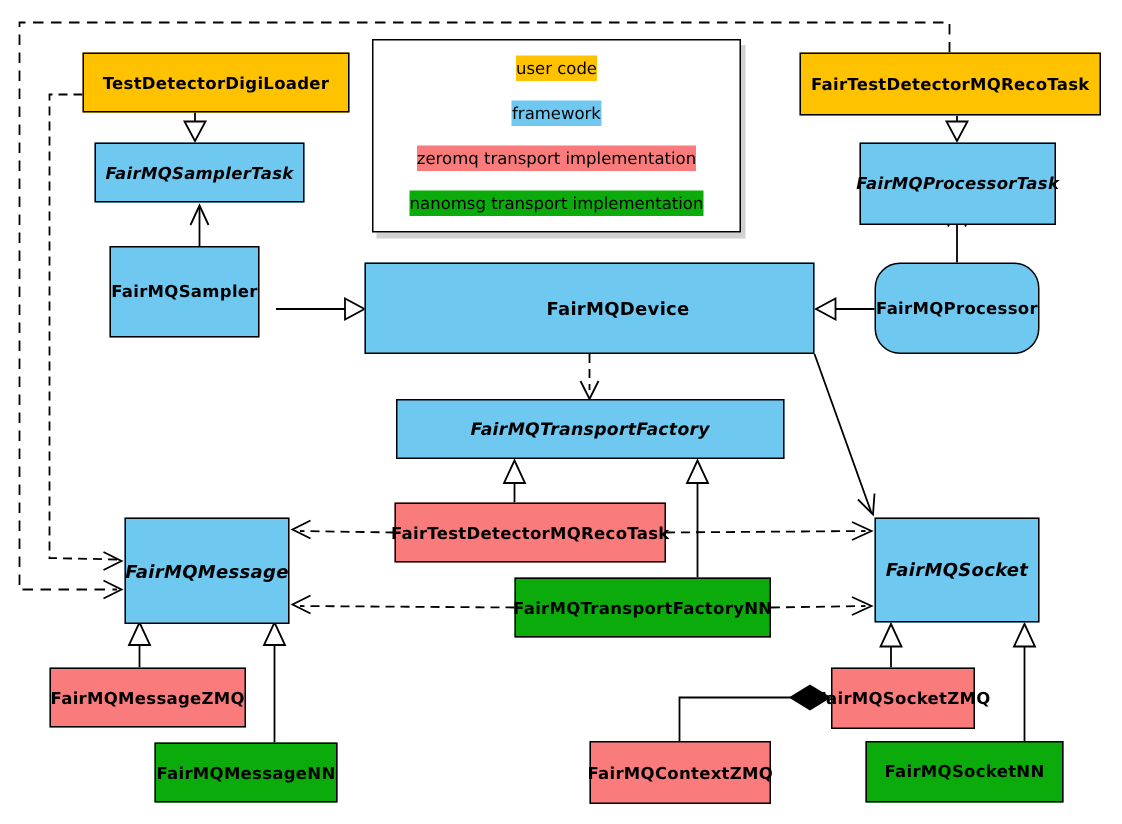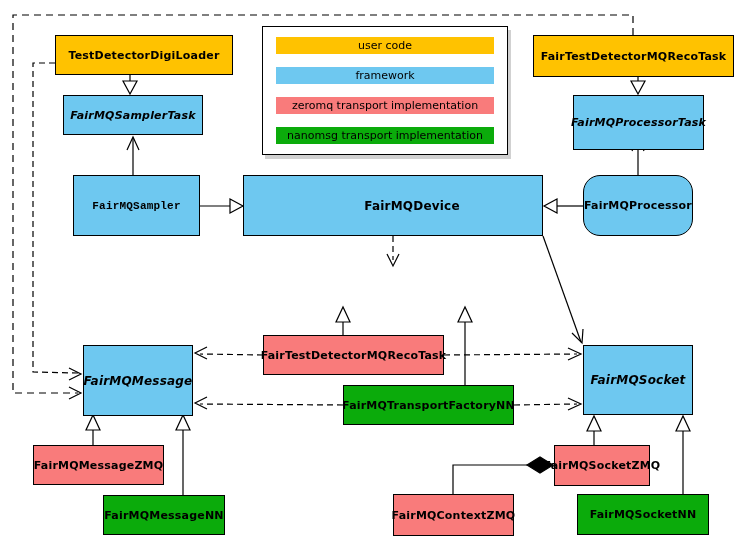--- a/index.html
+++ b/index.html
@@ -17,39 +17,39 @@
   .abstract{font-style:italic;justify-content:center;}
   .c-yellow{background:#FFC200;}
   .c-blue{background:#6EC8F0;}
   .c-red{background:#F97B7B;}
   .c-green{background:#0BAB0B;}
   
   #n-digiloader{left:55px;top:35px;width:178px;height:40px;}
   #n-samplertask{left:63px;top:95px;width:140px;height:40px;}
   #n-recotask{left:533px;top:35px;width:201px;height:42px;}
   #n-processortask{left:573px;top:95px;width:131px;height:55px;}
-  #n-sampler{left:73px;top:175px;width:127px;height:61px;font-family:Liberation Mono, monospace;}
+  #n-sampler{left:73px;top:164px;width:100px;height:61px;}
   #n-device{left:243px;top:175px;width:300px;height:61px;font-size:12px;padding-left:38px;}
   #n-processor{left:583px;top:175px;width:110px;height:61px;border-radius:17px;}
   #n-transportfactory{left:264px;top:266px;width:259px;height:40px;font-size:11.5px;}
   #n-tfzmq{left:263px;top:335px;width:181px;height:40px;}
   #n-tfnn{left:343px;top:385px;width:171px;height:40px;}
   #n-message{left:83px;top:345px;width:110px;height:71px;font-size:12px;}
   #n-socket{left:583px;top:345px;width:110px;height:70px;font-size:12px;}
   #n-messagezmq{left:33px;top:445px;width:131px;height:40px;}
   #n-messagenn{left:103px;top:495px;width:122px;height:40px;}
   #n-contextzmq{left:393px;top:494px;width:121px;height:42px;}
   #n-socketzmq{left:554px;top:445px;width:96px;height:41px;}
   #n-socketnn{left:577px;top:494px;width:132px;height:41px;}
   
   #legend{
-    position:absolute;left:262px;top:26px;width:246px;height:129px;z-index:2;
+    position:absolute;left:248px;top:26px;width:246px;height:129px;z-index:2;
     background:#fff;border:1px solid #000;box-sizing:border-box;
     display:flex;flex-direction:column;justify-content:space-between;
-    padding:10px 13px;box-shadow:3px 4px 0 rgba(0,0,0,.18);
+    padding:10px 13px;box-shadow:3px 4px 0 rgba(0,0,0,.18);align-items:center;
   }
   .legend-row{
     height:17px;display:flex;align-items:center;justify-content:center;
     font-size:11px;color:#000;
   }
 </style>
 </head>
 <body>
 
 <div id="stage">
@@ -193,20 +193,23 @@
   </div>
   <div class="node c-blue" id="n-sampler">
     <span>FairMQSampler</span>
   </div>
   <div class="node c-blue" id="n-device">
     <span>FairMQDevice</span>
   </div>
   <div class="node c-blue" id="n-processor">
     <span>FairMQProcessor</span>
   </div>
+  <div class="node c-blue abstract" id="n-transportfactory">
+    <span>FairMQTransportFactory</span>
+  </div>
   <div class="node c-red" id="n-tfzmq">
     <span>FairTestDetectorMQRecoTask</span>
   </div>
   <div class="node c-green" id="n-tfnn">
     <span>FairMQTransportFactoryNN</span>
   </div>
   <div class="node c-blue abstract" id="n-message">
     <span>FairMQMessage</span>
   </div>
   <div class="node c-red" id="n-messagezmq">

